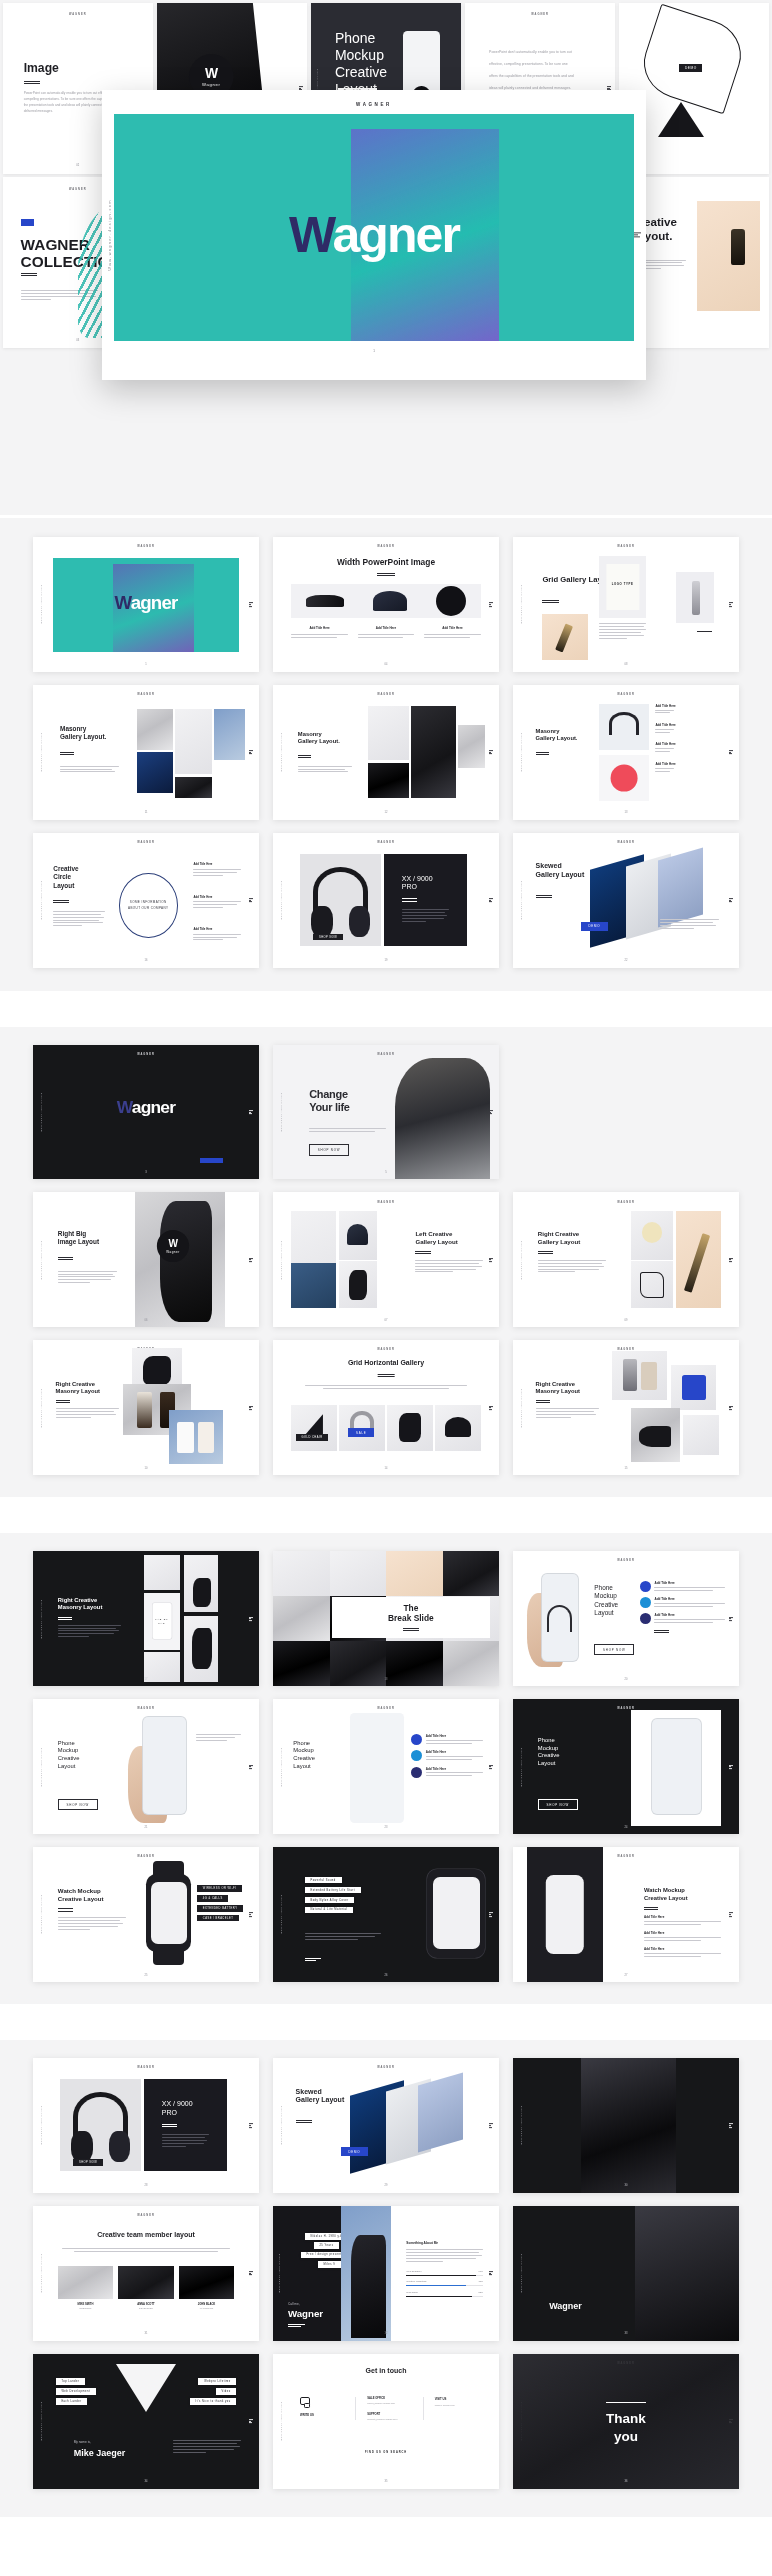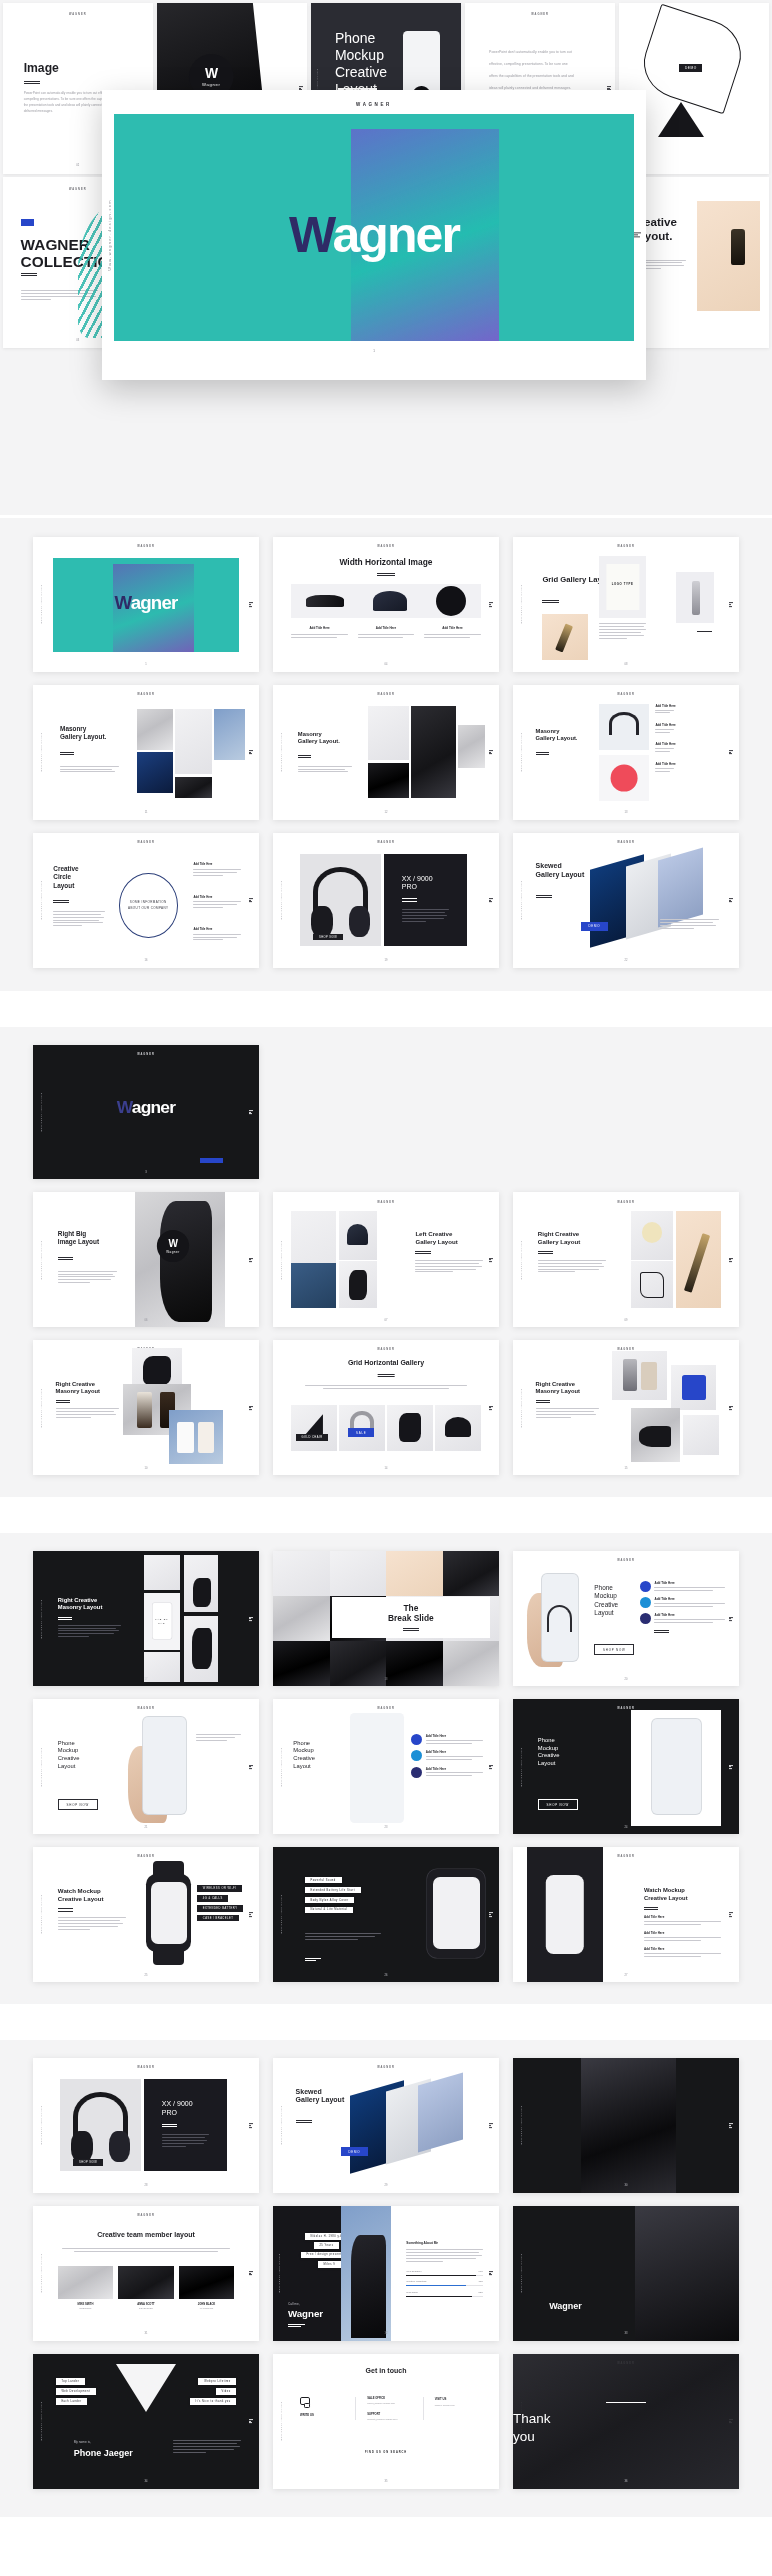--- a/index.html
+++ b/index.html
@@ -345,21 +345,21 @@
       <div class="pagenum">1</div>
     </div>
 
     <div class="slide card">
       <div class="brandmark">WAGNER</div>
       <div class="hamburger">
           <i></i>
           <i></i>
           <i></i>
         </div>
-      <div style="position:absolute;left:0;right:0;top:15%;text-align:center;font-size:8.4px;font-weight:700;color:#1d1d22;">Width Horizontal Image</div>
+      <div style="position:absolute;left:0;right:0;top:15%;text-align:center;font-size:8.4px;font-weight:700;color:#1d1d22;">Width PowerPoint Image</div>
       <div class="rule sm" style="position:absolute;left:50%;transform:translateX(-50%);top:27%;">
           <i style="width:18px"></i>
           <i style="width:18px"></i>
         </div>
       <div style="position:absolute;left:8%;right:8%;top:35%;height:25%;background:#f1f1f4;display:flex;align-items:center;justify-content:space-around;">
         <div style="width:20%;height:36%;background:linear-gradient(100deg,#2a2a30,#0e0e11);border-radius:40% 40% 10% 10%;"></div>
         <div style="width:18%;height:58%;background:linear-gradient(150deg,#2a3042,#161a26);border-radius:50% 50% 8% 8%;"></div>
         <div style="width:16%;aspect-ratio:1;border-radius:50%;background:#111115;"></div>
       </div>
       <div style="position:absolute;left:8%;right:8%;top:66%;display:flex;justify-content:space-between;">
@@ -674,20 +674,38 @@
           <i></i>
           <i></i>
         </div>
       <div style="position:absolute;left:0;right:0;top:40%;text-align:center;font-size:17.4px;font-weight:700;letter-spacing:-0.8px;line-height:1;">
         <span style="color:#3b3f8e">W</span><span style="color:#fff">agner</span>
       </div>
       <div style="position:absolute;right:16%;bottom:12%;width:10%;height:4%;background:#2746c9;"></div>
       <div class="pagenum">3</div>
     </div>
 
+    <div class="slide card" style="background:#f3f3f5;">
+      <div class="brandmark">WAGNER</div>
+      <div class="vsite">Www.wagner-design.com</div>
+      <div class="hamburger">
+          <i></i>
+          <i></i>
+          <i></i>
+        </div>
+      <div style="position:absolute;right:4%;top:10%;bottom:0;width:42%;background:linear-gradient(165deg,#5c5a58 0%,#2b2c31 48%,#9a9ca0 100%);border-radius:40% 26% 0 0;"></div>
+      <div style="position:absolute;left:16%;top:32%;white-space:pre-line;font-size:11px;font-weight:700;color:#2b2b31;line-height:1.18;letter-spacing:-0.3px;">Change
+Your life</div>
+      <div class="body-lines" style="position:absolute;left:16%;top:62%;width:34%;">
+          <i style="width:100%"></i>
+          <i style="width:86%"></i>
+        </div>
+      <span class="btn-outline" style="position:absolute;left:16%;top:74%;">SHOP NOW</span>
+      <div class="pagenum">5</div>
+    </div>
   </div>
 
   <div class="grid3" style="margin-top:13px;">
     <div class="slide card">
       <div class="brandmark">WAGNER</div>
       <div class="vsite">Www.wagner-design.com</div>
       <div class="hamburger">
           <i></i>
           <i></i>
           <i></i>
@@ -1428,21 +1446,21 @@
         <span class="tag-light">Top Lander</span>
         <span class="tag-light">Web Development</span>
         <span class="tag-light">Each Lander</span>
       </div>
       <div style="position:absolute;right:10%;top:18%;display:flex;flex-direction:column;gap:3.2px;align-items:flex-end;">
         <span class="tag-light">Webpro Lifetime</span>
         <span class="tag-light">Video</span>
         <span class="tag-light">It's Nice to thank you</span>
       </div>
       <div style="position:absolute;left:18%;top:64%;font-size:3.2px;color:#bcbcc3;">My name is,</div>
-      <div style="position:absolute;left:18%;top:70%;font-size:9px;font-weight:700;color:#fff;">Phone Jaeger</div>
+      <div style="position:absolute;left:18%;top:70%;font-size:9px;font-weight:700;color:#fff;">Mike Jaeger</div>
       <div class="body-lines" style="position:absolute;right:8%;top:64%;width:30%;">
           <i style="width:100%;background:#5a5a63"></i>
           <i style="width:94%;background:#5a5a63"></i>
           <i style="width:98%;background:#5a5a63"></i>
           <i style="width:90%;background:#5a5a63"></i>
           <i style="width:48%;background:#5a5a63"></i>
         </div>
       <div class="pagenum">34</div>
     </div>
 
@@ -1476,19 +1494,19 @@
       <div class="vsite">Www.wagner-design.com</div>
       <div class="hamburger">
           <i></i>
           <i></i>
           <i></i>
         </div>
       <div style="position:absolute;inset:0;background:linear-gradient(150deg,#303036 0%,#1b1b1f 50%,#2a2a30 100%);opacity:.9;"></div>
       <div class="rule" style="position:absolute;left:50%;transform:translateX(-50%);top:36%;">
           <i style="width:40px;background:#fff;height:1px;"></i>
         </div>
-      <div style="position:absolute;left:0;right:0;top:42%;text-align:left;white-space:pre-line;font-size:13.5px;font-weight:400;color:#fff;line-height:1.28;">Thank
+      <div style="position:absolute;left:0;right:0;top:42%;text-align:center;white-space:pre-line;font-size:13.5px;font-weight:700;color:#fff;line-height:1.28;">Thank
 you</div>
       <div class="pagenum">36</div>
     </div>
   </div>
 </div>
 
 
 </body></html>

